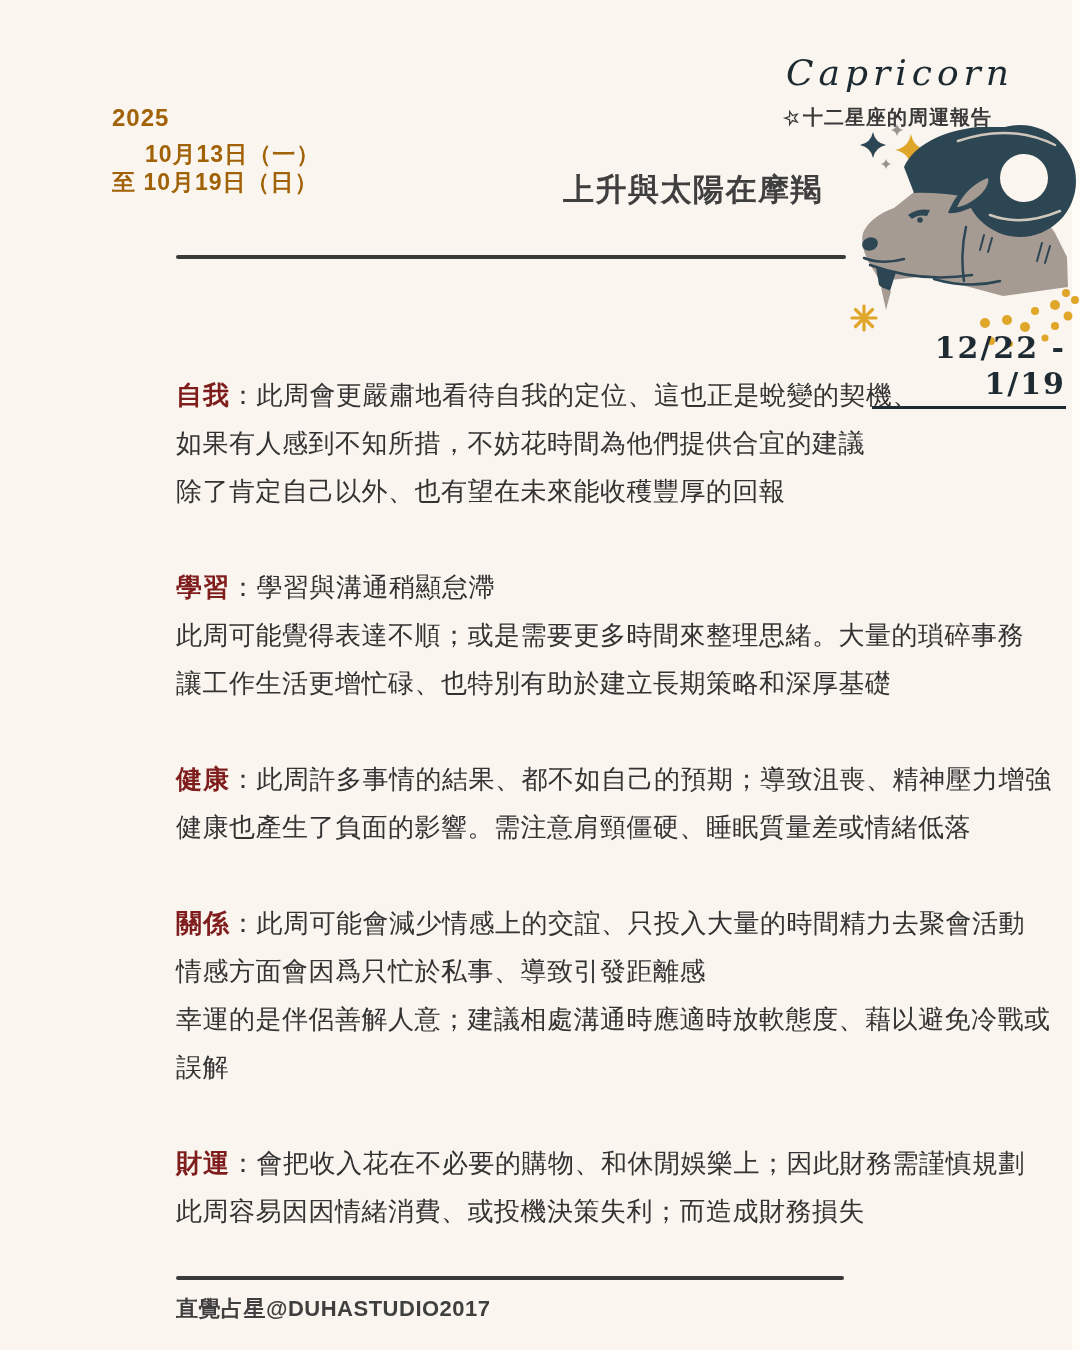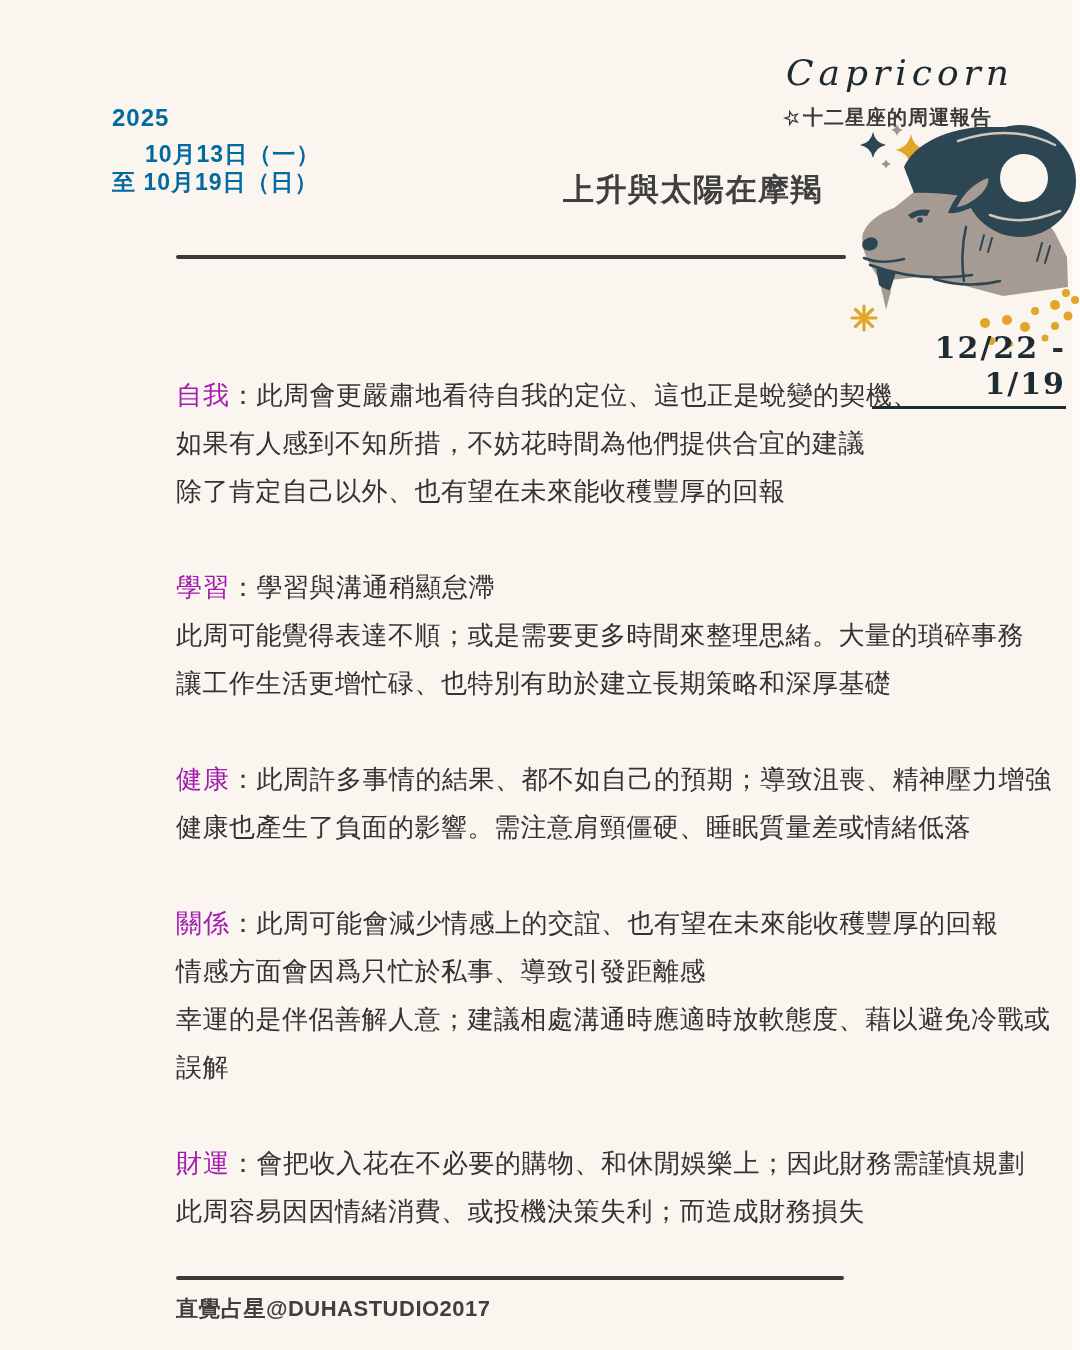--- a/index.html
+++ b/index.html
@@ -4,21 +4,21 @@
 <style>
   html,body{margin:0;padding:0;background:#e8e4dc;}
   .canvas{
     position:relative;width:1080px;height:1350px;margin:0 auto;
     background:#FAF5EE;overflow:hidden;
     font-family:"Liberation Sans",sans-serif;color:#333;
   }
   .edge-strip{position:absolute;right:0;top:0;width:8px;height:1350px;background:#FFFCF7;}
 
   
-  .date-block{position:absolute;left:112px;top:104px;font-weight:700;color:#0369a1;font-size:24px;line-height:28px;letter-spacing:1px;}
+  .date-block{position:absolute;left:112px;top:104px;font-weight:700;color:#a16207;font-size:24px;line-height:28px;letter-spacing:1px;}
   .date-block .d1{margin-left:33px;font-size:23px;margin-top:8px;}
   .date-block .d2{font-size:23px;}
 
   
   .sign-title{
     position:absolute;right:14px;top:52px;width:280px;text-align:left;
     font-family:"DejaVu Serif",serif;font-style:italic;font-weight:400;
     font-size:36px;letter-spacing:5px;color:#1C2930;
   }
   .tagline{position:absolute;left:783px;top:104px;font-size:20px;font-weight:600;color:#3A3A3A;letter-spacing:1px;}
@@ -35,21 +35,21 @@
   .date-range{
     position:absolute;left:872px;top:330px;width:194px;text-align:right;
     font-family:"DejaVu Serif",serif;font-weight:600;
     font-size:30px;line-height:36px;letter-spacing:2px;color:#1F2B33;
     padding-bottom:4px;border-bottom:3px solid #1F2B33;
   }
 
   
   .body-col{position:absolute;left:176px;top:371px;width:900px;}
   .section{margin:0 0 48px 0;font-size:26px;line-height:48px;color:#333;}
-  .section .label{font-weight:400;color:#a21caf;letter-spacing:1px;}
+  .section .label{font-weight:700;color:#7f1d1d;letter-spacing:1px;}
   .section .text{white-space:pre-line;font-weight:500;letter-spacing:0.5px;}
 
   
   .footer-rule{left:176px;top:1276px;width:668px;height:4px;}
   .credit{position:absolute;left:176px;top:1294px;width:780px;font-size:22px;letter-spacing:0.5px;color:#3F3F3F;font-weight:600;}
 
   .deco{position:absolute;left:770px;top:100px;pointer-events:none;}
 </style>
 </head>
 <body>
@@ -143,21 +143,21 @@
 
   <main class="body-col">
     <p class="section"><b class="label">自我</b><span class="text">：此周會更嚴肅地看待自我的定位、這也正是蛻變的契機、
 如果有人感到不知所措，不妨花時間為他們提供合宜的建議
 除了肯定自己以外、也有望在未來能收穫豐厚的回報</span></p>
     <p class="section"><b class="label">學習</b><span class="text">：學習與溝通稍顯怠滯
 此周可能覺得表達不順；或是需要更多時間來整理思緒。大量的瑣碎事務
 讓工作生活更增忙碌、也特別有助於建立長期策略和深厚基礎</span></p>
     <p class="section"><b class="label">健康</b><span class="text">：此周許多事情的結果、都不如自己的預期；導致沮喪、精神壓力增強
 健康也產生了負面的影響。需注意肩頸僵硬、睡眠質量差或情緒低落</span></p>
-    <p class="section"><b class="label">關係</b><span class="text">：此周可能會減少情感上的交誼、也有望在未來能收穫豐厚的回報
+    <p class="section"><b class="label">關係</b><span class="text">：此周可能會減少情感上的交誼、只投入大量的時間精力去聚會活動
 情感方面會因爲只忙於私事、導致引發距離感
 幸運的是伴侶善解人意；建議相處溝通時應適時放軟態度、藉以避免冷戰或誤解</span></p>
     <p class="section"><b class="label">財運</b><span class="text">：會把收入花在不必要的購物、和休閒娛樂上；因此財務需謹慎規劃
 此周容易因因情緒消費、或投機決策失利；而造成財務損失</span></p>
   </main>
 
   <div class="rule footer-rule"></div>
   <div class="credit">直覺占星@DUHASTUDIO2017</div>
 
 </div>

